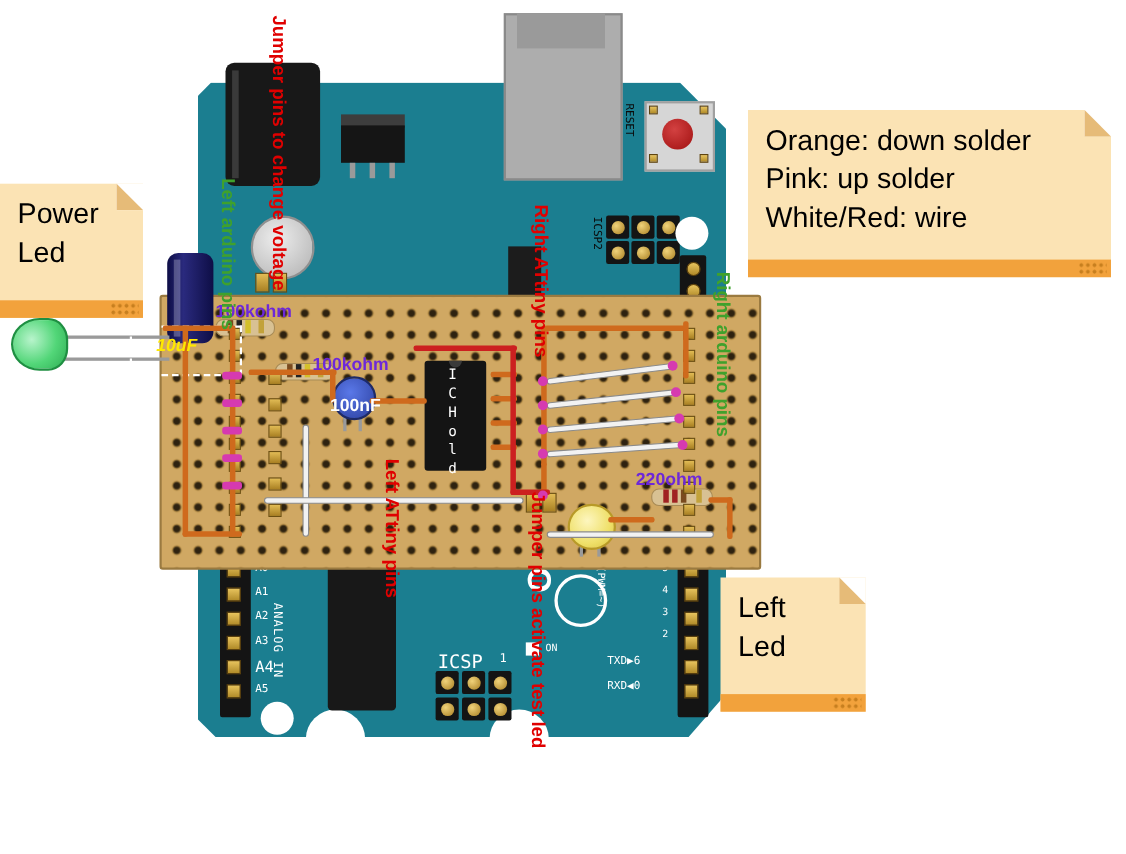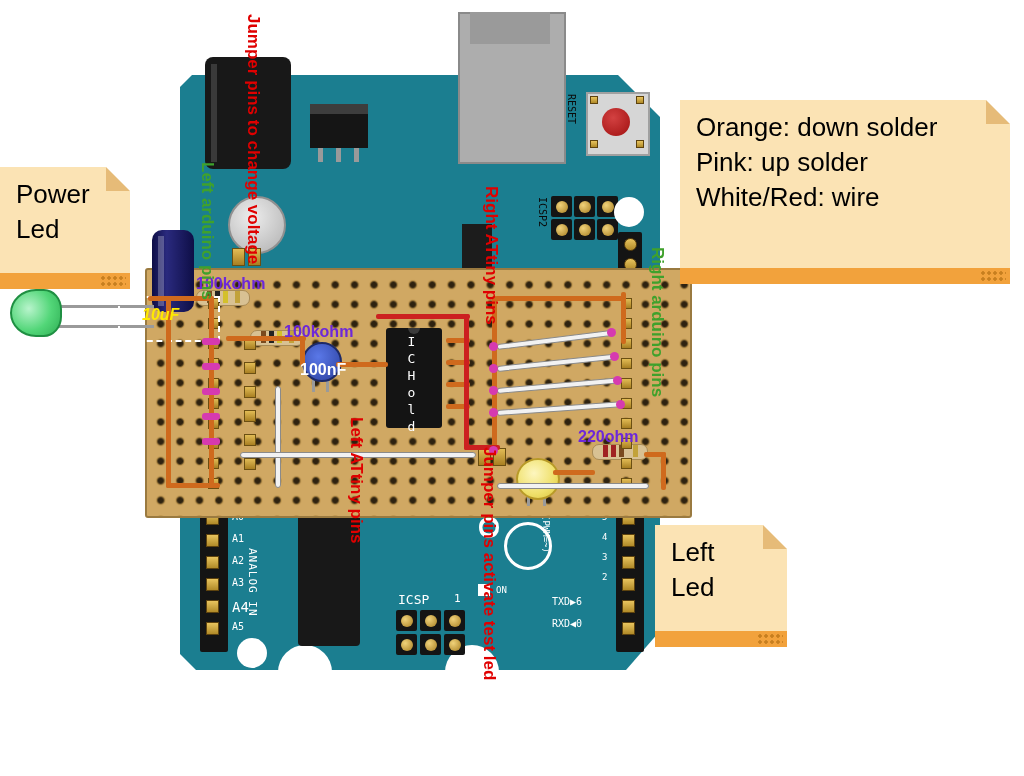--- a/index.html
+++ b/index.html
@@ -142,21 +142,21 @@
   <div class="p hsq" style="left:622px;top:600px;"></div>
   <div class="p hsq" style="left:622px;top:622px;"></div>
   <span class="silk" style="left:602px;top:512px;font-size:9px;">5</span>
   <span class="silk" style="left:602px;top:532px;font-size:9px;">4</span>
   <span class="silk" style="left:602px;top:552px;font-size:9px;">3</span>
   <span class="silk" style="left:602px;top:572px;font-size:9px;">2</span>
   <div class="silk silkv" style="left:541px;top:515px;font-size:9px;">(PWM=~)</div>
   <span class="silk" style="left:552px;top:596px;font-size:10px;">TXD▶6</span>
   <span class="silk" style="left:552px;top:618px;font-size:10px;">RXD◀0</span>
 
-  <span class="silk" style="left:398px;top:592px;font-size:13px;">ICSP</span>
+  <span class="silk" style="left:398px;top:592px;font-size:17px;">ICSP</span>
   <span class="silk" style="left:454px;top:592px;font-size:11px;">1</span>
   <div class="p" style="left:396px;top:610px;display:grid;grid-template-columns:repeat(3,21px);gap:3px;z-index:4;">
     <span class="icspcell">
         <i></i>
       </span>
     <span class="icspcell">
         <i></i>
       </span>
     <span class="icspcell">
         <i></i>
@@ -317,21 +317,21 @@
   <span class="clabel wlabel" style="left:300px;top:361px;">100nF</span>
   <span class="clabel cyan" style="left:578px;top:428px;">220ohm</span>
 
   <div class="vtext vred" style="left:243px;top:14px;">Jumper pins to change voltage</div>
   <div class="vtext vgreen" style="left:197px;top:162px;">Left arduino pins</div>
   <div class="vtext vred" style="left:481px;top:186px;">Right ATtiny pins</div>
   <div class="vtext vgreen" style="left:647px;top:247px;">Right arduino pins</div>
   <div class="vtext vred" style="left:346px;top:417px;">Left ATtiny pins</div>
   <div class="vtext vred" style="left:479px;top:447px;">Jumper pins activate test led</div>
 
-  <div class="note" style="left:680px;top:100px;width:330px;height:184px;">
+  <div class="note" style="left:680px;top:100px;width:330px;height:152px;">
     <div class="ntext">
       <div>Orange: down solder</div>
       <div>Pink: up solder</div>
       <div>White/Red: wire</div>
     </div>
     <div class="strip"></div>
     <div class="dots"></div>
     <div class="fold"></div>
   </div>
 

